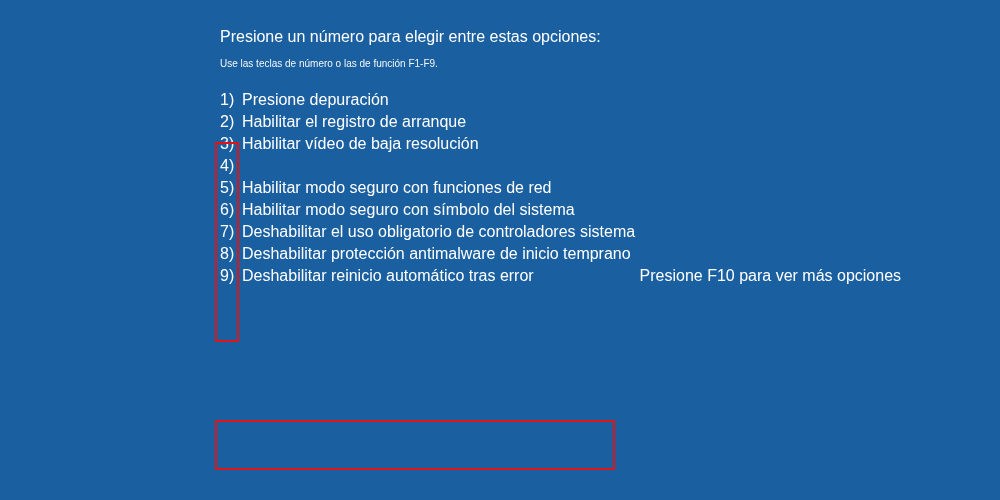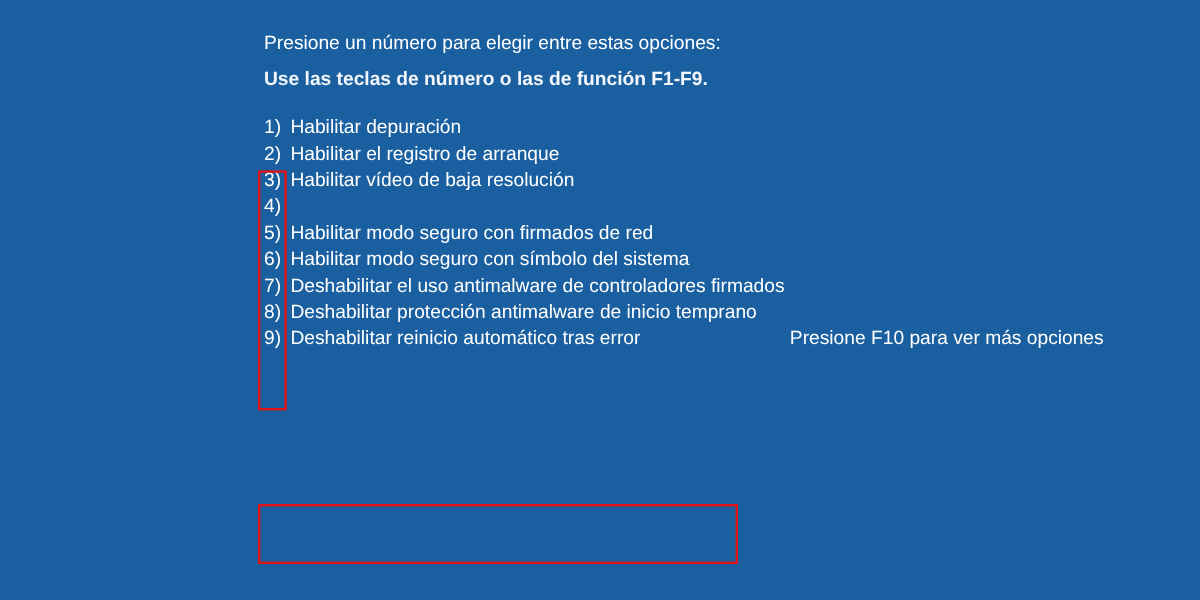--- a/index.html
+++ b/index.html
@@ -25,22 +25,22 @@
       font-weight: 300;
       letter-spacing: 0.5px;
       margin-bottom: 18px;
     }
     .subtitle {
       font-size: 16px;
       font-weight: 400;
       margin-bottom: 12px;
     }
     .hint {
-      font-size: 16px;
-      font-weight: 700;
+      font-size: 10px;
+      font-weight: 400;
       margin-bottom: 20px;
       opacity: 0.95;
     }
     .options-list {
       display: inline-block;
     }
     .option-row {
       display: flex;
       font-size: 16px;
       line-height: 22px;
@@ -81,44 +81,44 @@
 </head>
 <body>
 
 <div class="container">
   <div class="subtitle">Presione un número para elegir entre estas opciones:</div>
   <div class="hint">Use las teclas de número o las de función F1-F9.</div>
 
   <div class="options-list">
     <div class="option-row">
       <span class="option-num">1)</span>
-      <span>Habilitar depuración</span>
+      <span>Presione depuración</span>
     </div>
     <div class="option-row">
       <span class="option-num">2)</span>
       <span>Habilitar el registro de arranque</span>
     </div>
     <div class="option-row">
       <span class="option-num">3)</span>
       <span>Habilitar vídeo de baja resolución</span>
     </div>
     <div class="option-row">
       <span class="option-num">4)</span>
     </div>
     <div class="option-row">
       <span class="option-num">5)</span>
-      <span>Habilitar modo seguro con firmados de red</span>
+      <span>Habilitar modo seguro con funciones de red</span>
     </div>
     <div class="option-row">
       <span class="option-num">6)</span>
       <span>Habilitar modo seguro con símbolo del sistema</span>
     </div>
     <div class="option-row">
       <span class="option-num">7)</span>
-      <span>Deshabilitar el uso antimalware de controladores firmados</span>
+      <span>Deshabilitar el uso obligatorio de controladores sistema</span>
     </div>
     <div class="option-row">
       <span class="option-num">8)</span>
       <span>Deshabilitar protección antimalware de inicio temprano</span>
     </div>
     <div class="option-row">
       <span class="option-num">9)</span>
       <span>Deshabilitar reinicio automático tras error</span>
     </div>
   </div>

